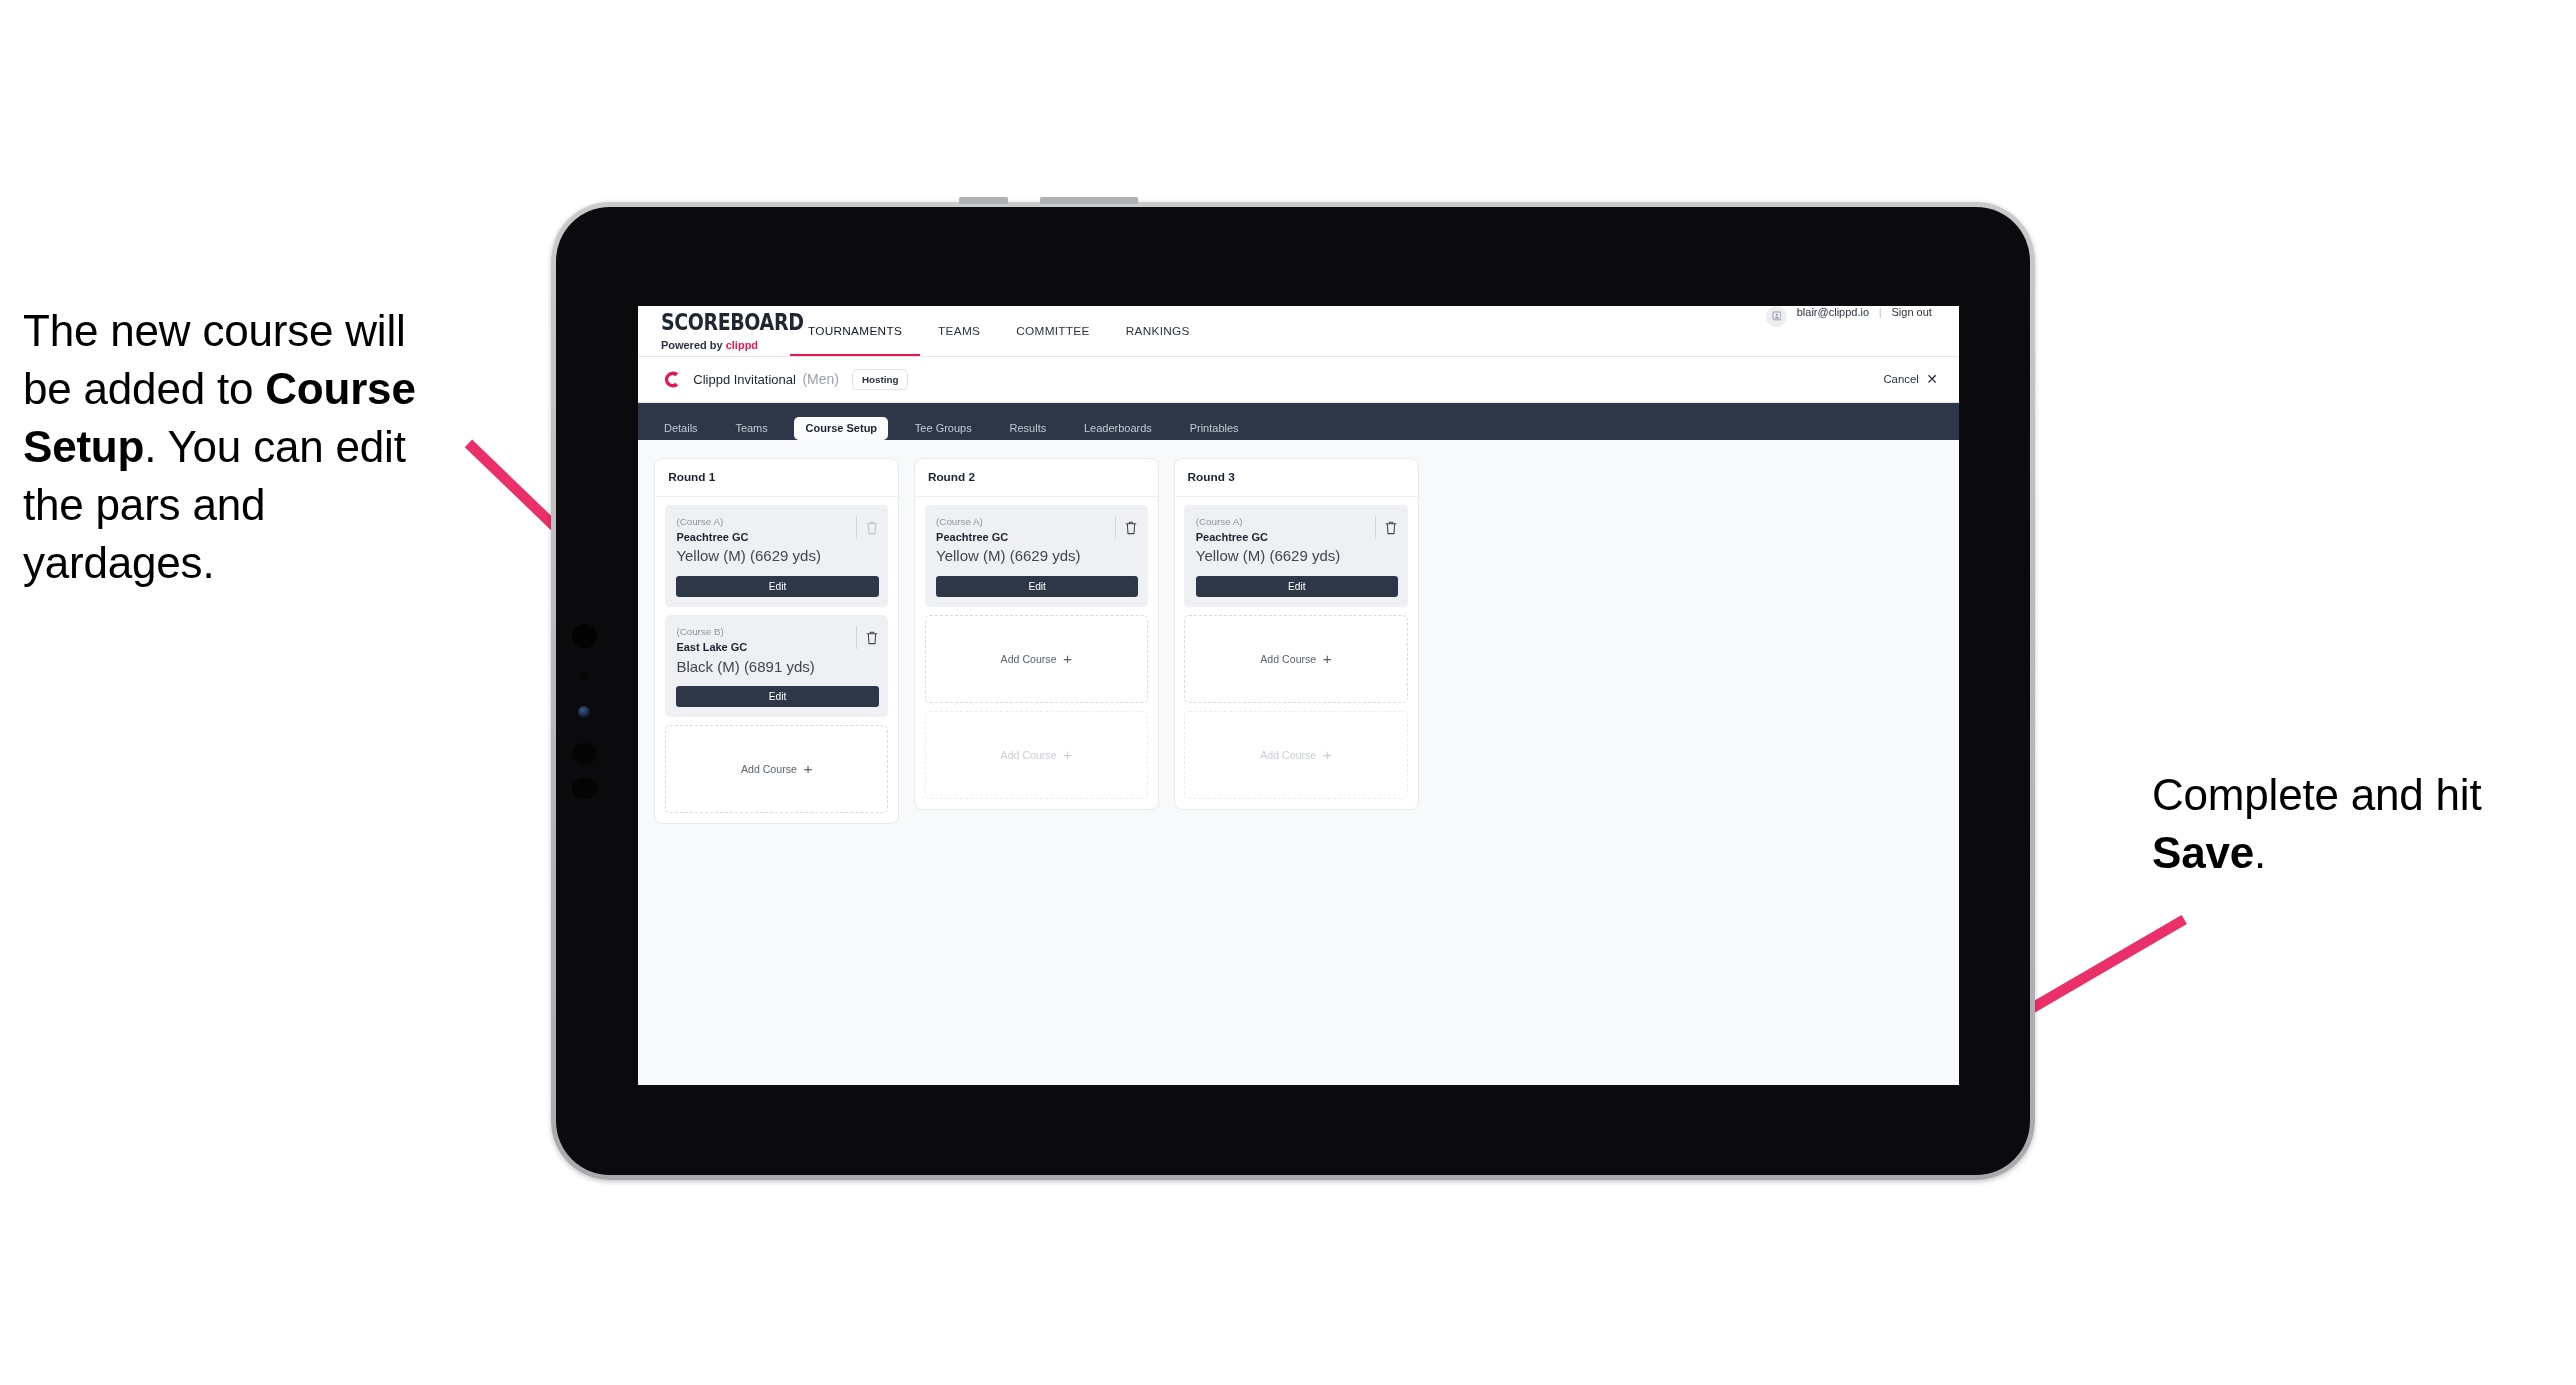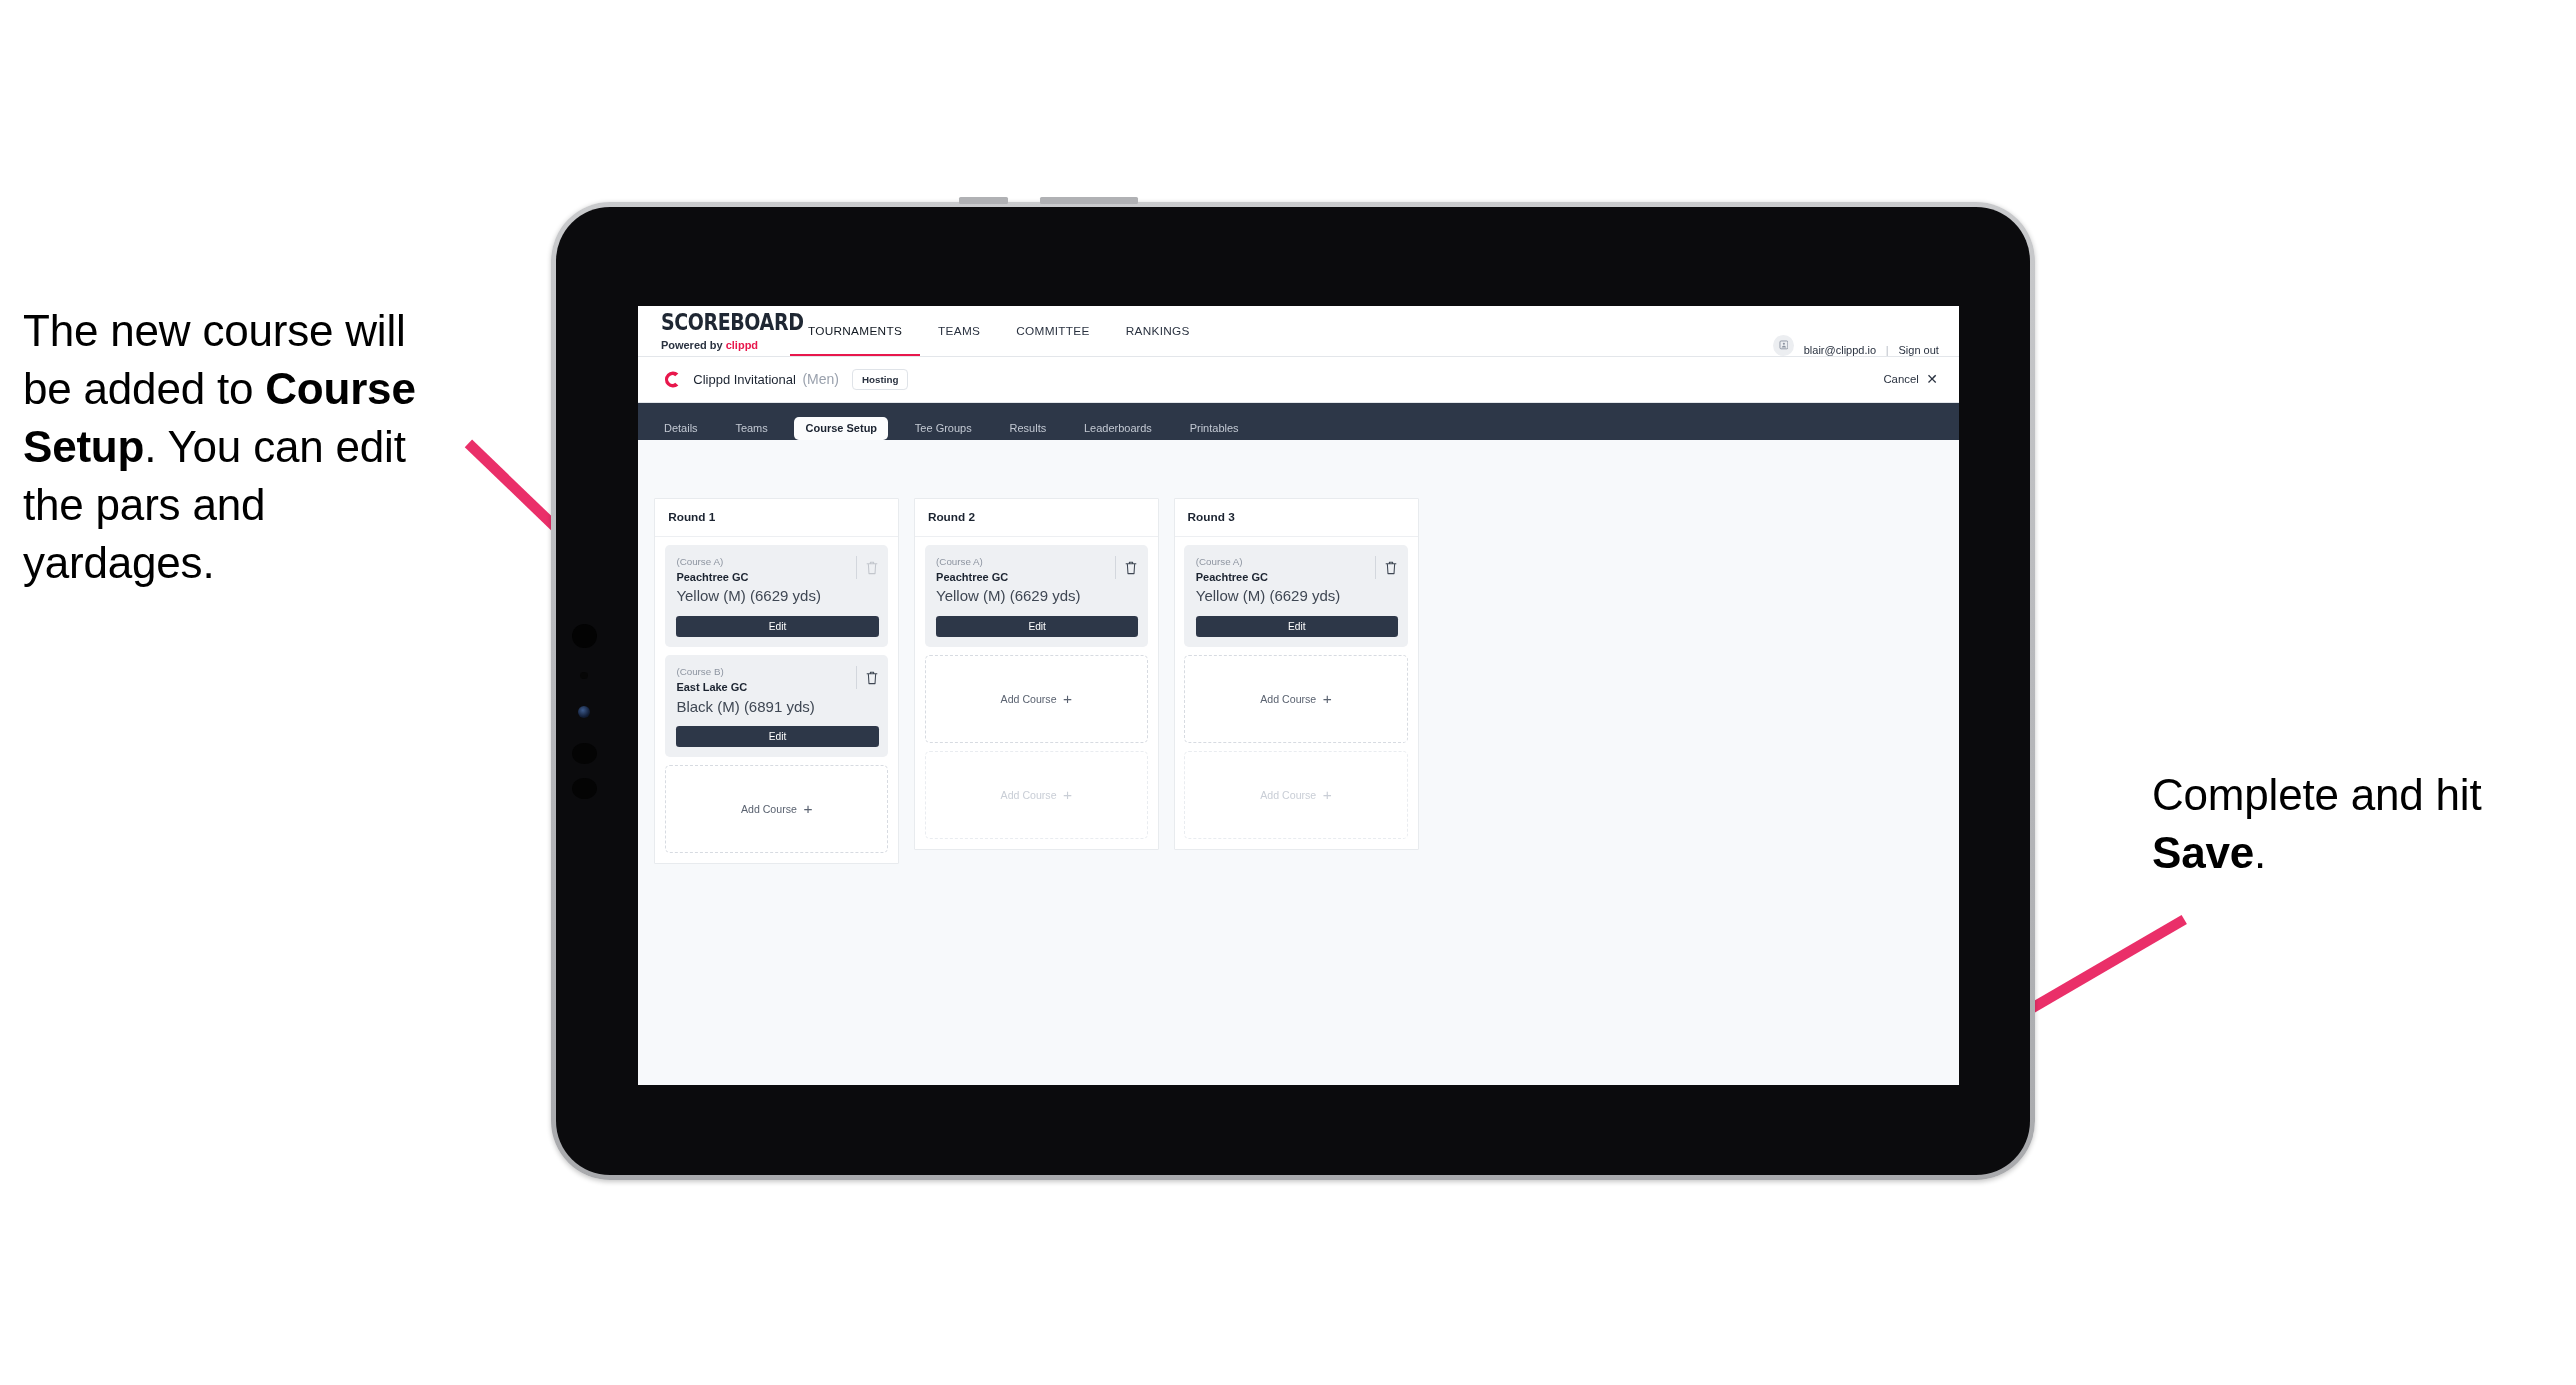--- a/index.html
+++ b/index.html
@@ -85,21 +85,21 @@
   .navlinks { display:flex; align-items:stretch; }
   .navlink {
     display:flex; align-items:center; padding: 0 18px;
     font-size: 11.8px; color:#2a3240; letter-spacing:0.3px;
     position: relative; white-space: nowrap;
   }
   .navlink.active { color:#111821; }
   .navlink.active::after {
     content:""; position:absolute; left:0; right:0; bottom:0; height:2.4px; background:#e8174c;
   }
-  .nav-right { margin-left:auto; display:flex; align-items:flex-end; padding-right: 20px; gap: 9.8px; }
+  .nav-right { margin-left:auto; display:flex; align-items:flex-start; padding-right: 27px; gap: 9.8px; }
   .avatar {
     width: 21px; height: 21px; border-radius:50%; background:#eceef1;
     display:flex; align-items:center; justify-content:center;
     color:#8b93a0; font-size: 9.8px;
   }
   .nav-right .acct { font-size: 11px; color:#2a3240; }
   .nav-right .sep { color:#b9bec6; font-size: 11px; }
   .nav-right .signout { font-size: 11px; color:#2a3240; }
 
   
@@ -128,22 +128,22 @@
   }
   .tab {
     font-size: 11px; color:#c3c9d3; padding: 5.7px 11.4px; border-radius:4.9px; white-space:nowrap;
   }
   .tab.active { background:#fbfcfd; color:#1b2330; font-weight:600; }
 
   
   .board { padding: 18px 16.3px; display:flex; gap: 14.7px; align-items:flex-start; }
   .col {
     width: 245px; background:#fff;
-    border:0.8px solid #e8ebee; border-radius: 1px; overflow:hidden;
-    display:flex; flex-direction:column;margin-top:40px;
+    border:0.8px solid #e8ebee; border-radius: 8px; overflow:hidden;
+    display:flex; flex-direction:column;
   }
   .col-head {
     padding: 11.4px 13px; font-size: 11.8px; font-weight:700; color:#1b2330;
     border-bottom:0.8px solid #edeff2;
   }
   .col-body { padding: 8.2px 9.8px 9.8px; display:flex; flex-direction:column; gap: 8.2px; }
 
   .course-card { background:#eef0f3; border-radius:4.9px; padding: 9.8px 9.8px 9.8px 11.4px; }
   .cc-top { display:flex; align-items:flex-start; }
   .cc-text { flex:1 1 auto; min-width:0; }

